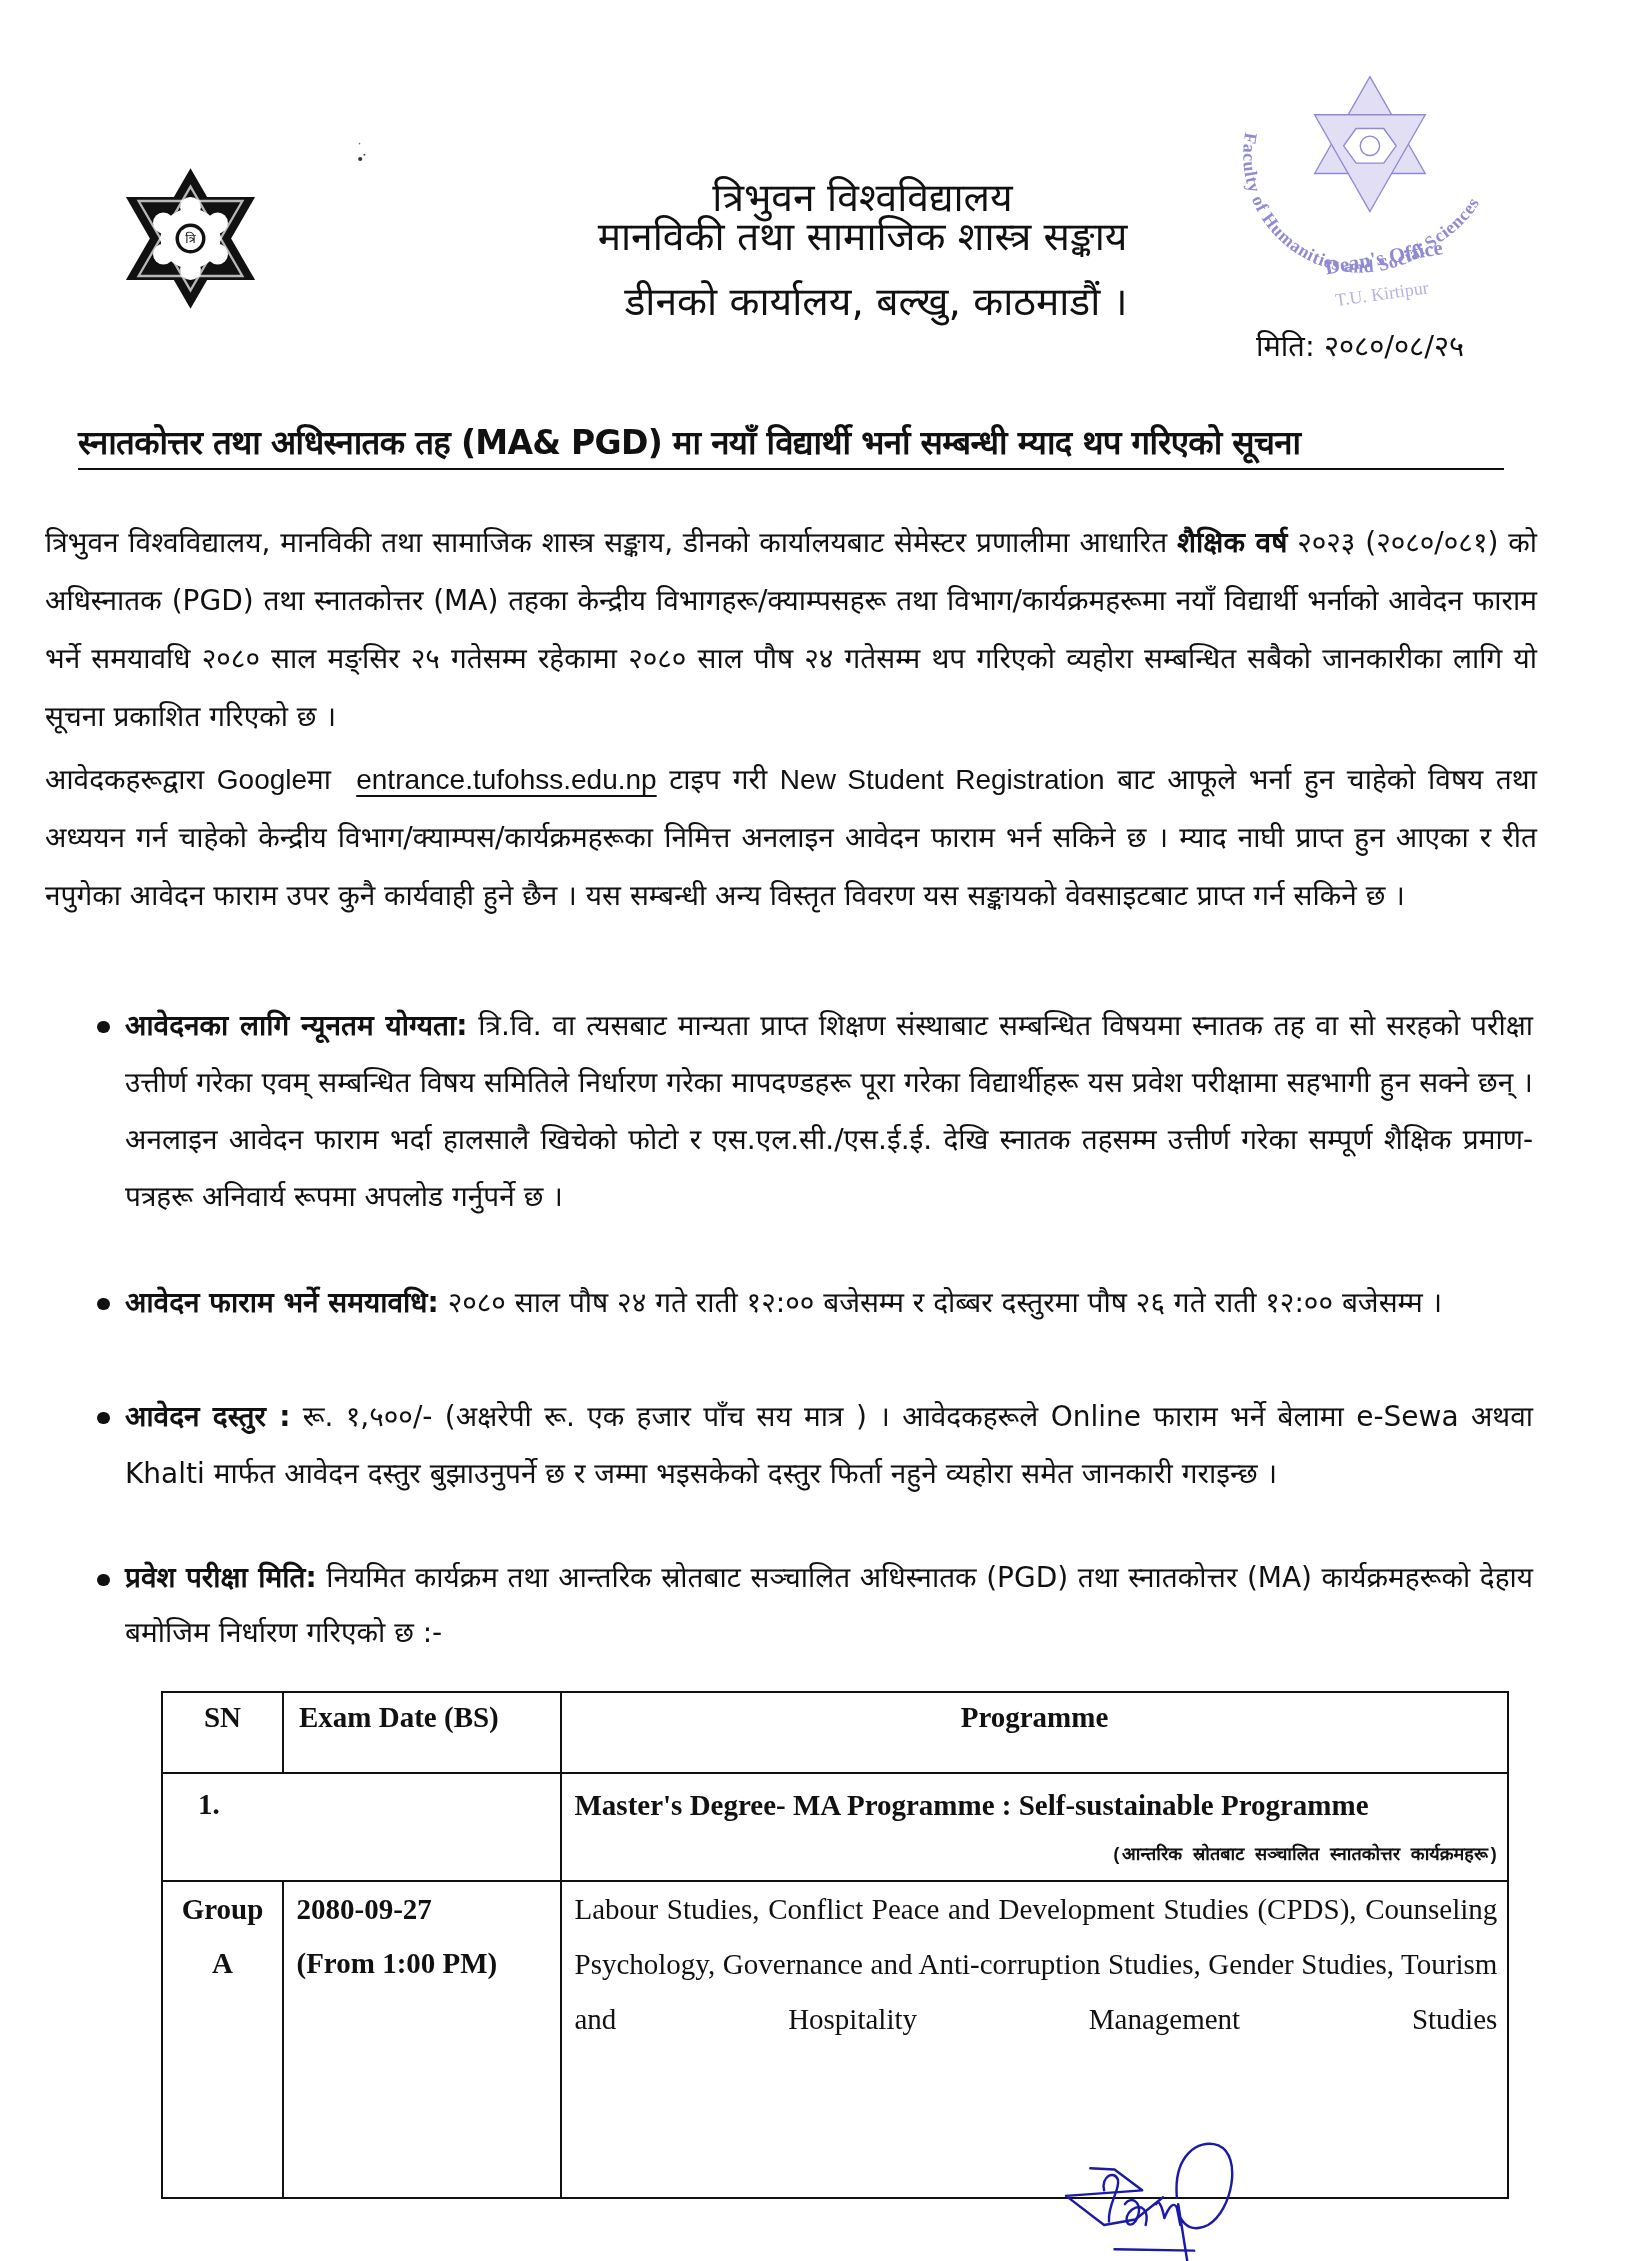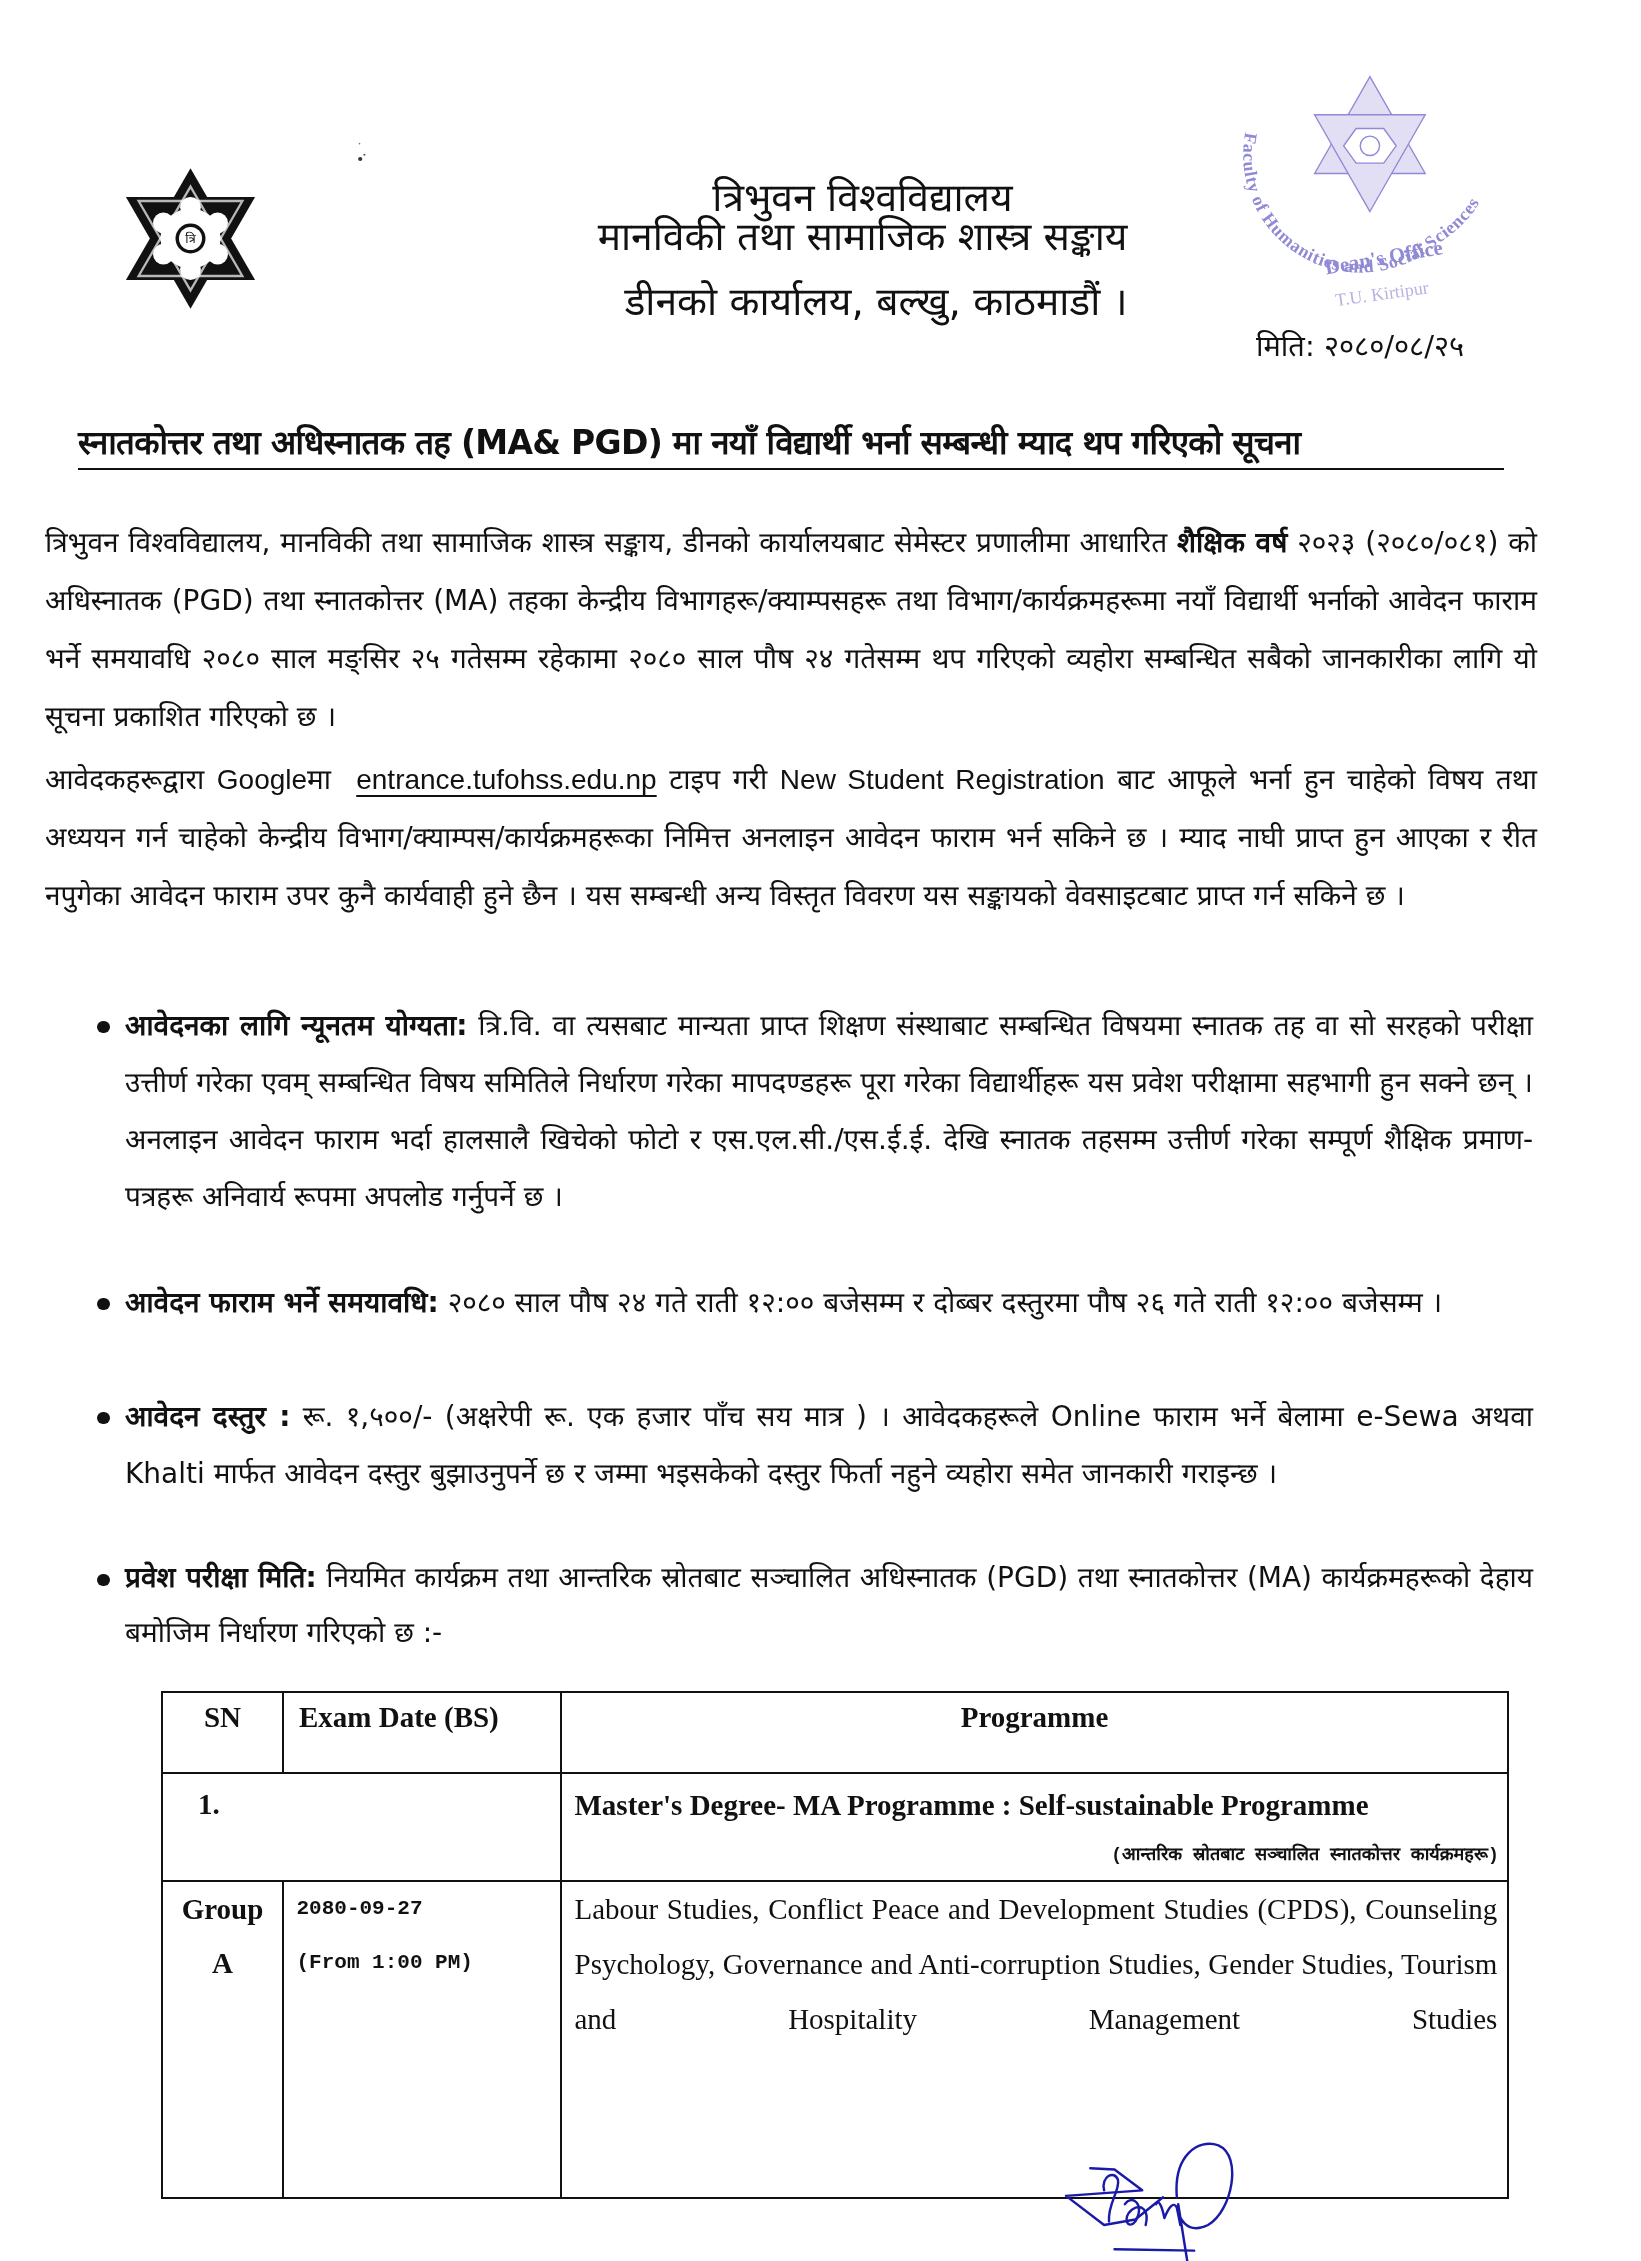--- a/index.html
+++ b/index.html
@@ -69,21 +69,21 @@
   .col-date { width: 261px; }
   .col-prog { width: auto; }
   th.col-date { text-align: left; padding-left: 15px !important; }
   th.col-prog { text-align: center; border-radius: 11px; }
   .row1 td { height: 87px; }
   .row1 .sn { font-weight: bold; font-size: 29px; text-align: left; padding: 14px 0 0 35px !important; }
   .row1 .prog { font-weight: bold; font-size: 29px; line-height: 50px; padding: 5.5px 8.3px 0 12.5px !important; }
   .row1 .prog .dev { font-family: Liberation Mono, monospace; font-size: 18px; font-weight: bold; text-align: right; }
   .row2 td { height: 273px; margin-left: 47px; }
   .row2 .sn { font-size: 29px; font-weight: bold; text-align: center; vertical-align: middle; line-height: 54px; padding-bottom: 42px !important; }
-  .row2 .date { font-size: 21px; font-weight: bold; vertical-align: middle; line-height: 54px; padding: 0 0 42px 12.5px !important; font-family: Liberation Mono, monospace; }
+  .row2 .date { font-size: 29px; font-weight: bold; vertical-align: middle; line-height: 54px; padding: 0 0 42px 12.5px !important; }
   .row2 .prog { font-size: 29px; line-height: 55px; text-align: justify; text-align-last: justify; padding: 0 9.7px 0 12.5px !important; }
 
   
   #signature { left: 1059px; top: 2128px; width: 208px; height: 133px; }
 
   
   #specks { left: 356px; top: 138px; width: 21px; height: 28px; }
 </style>
 </head>
 <body>

